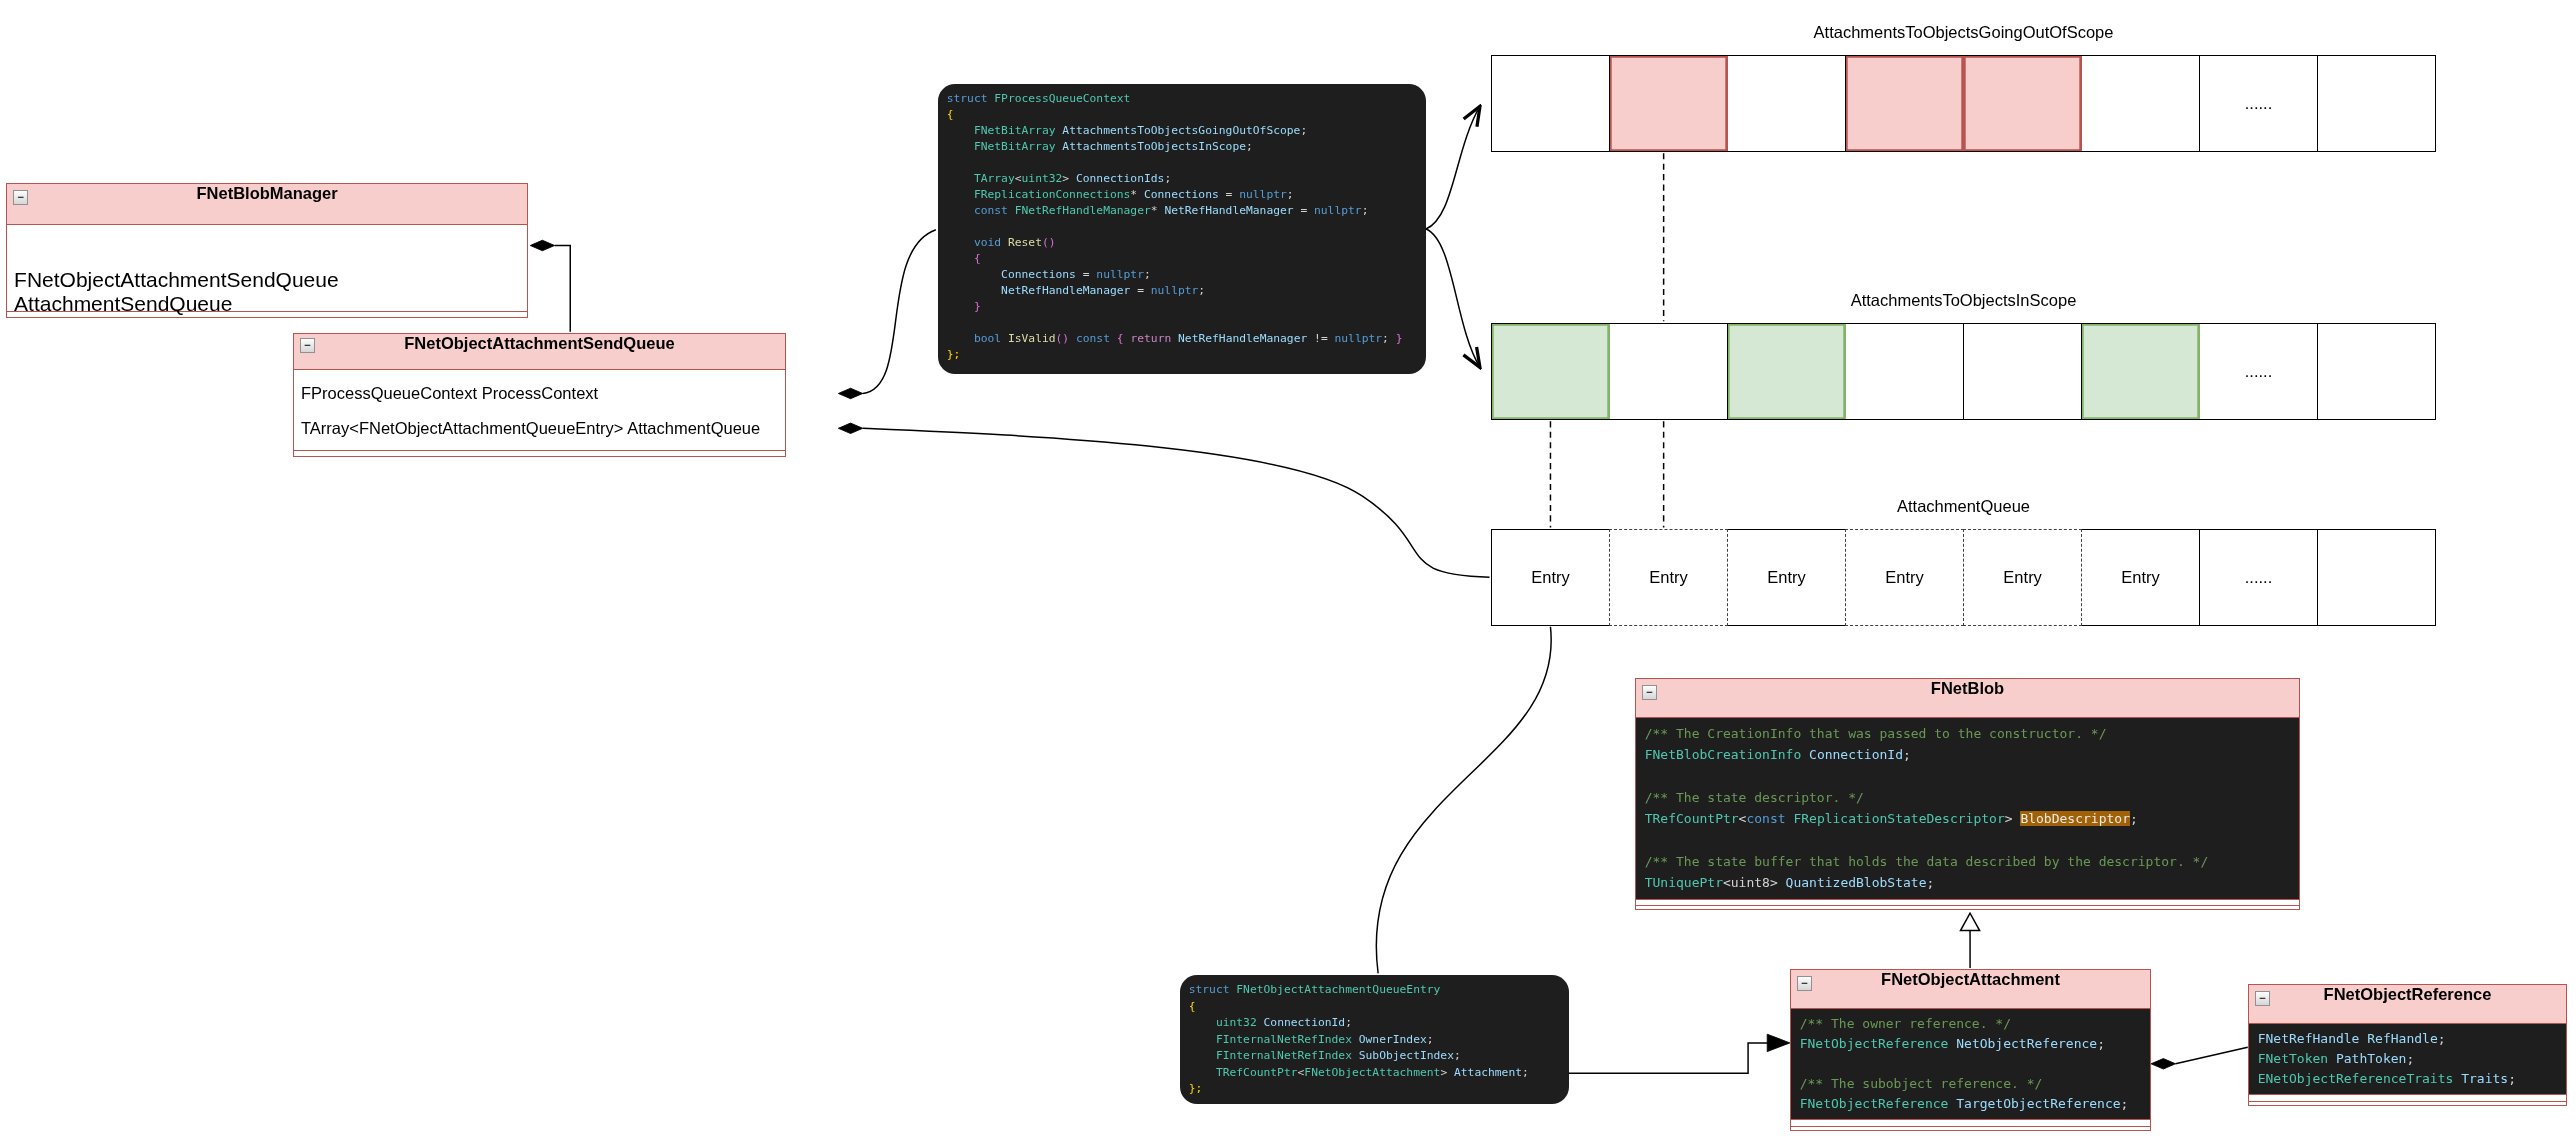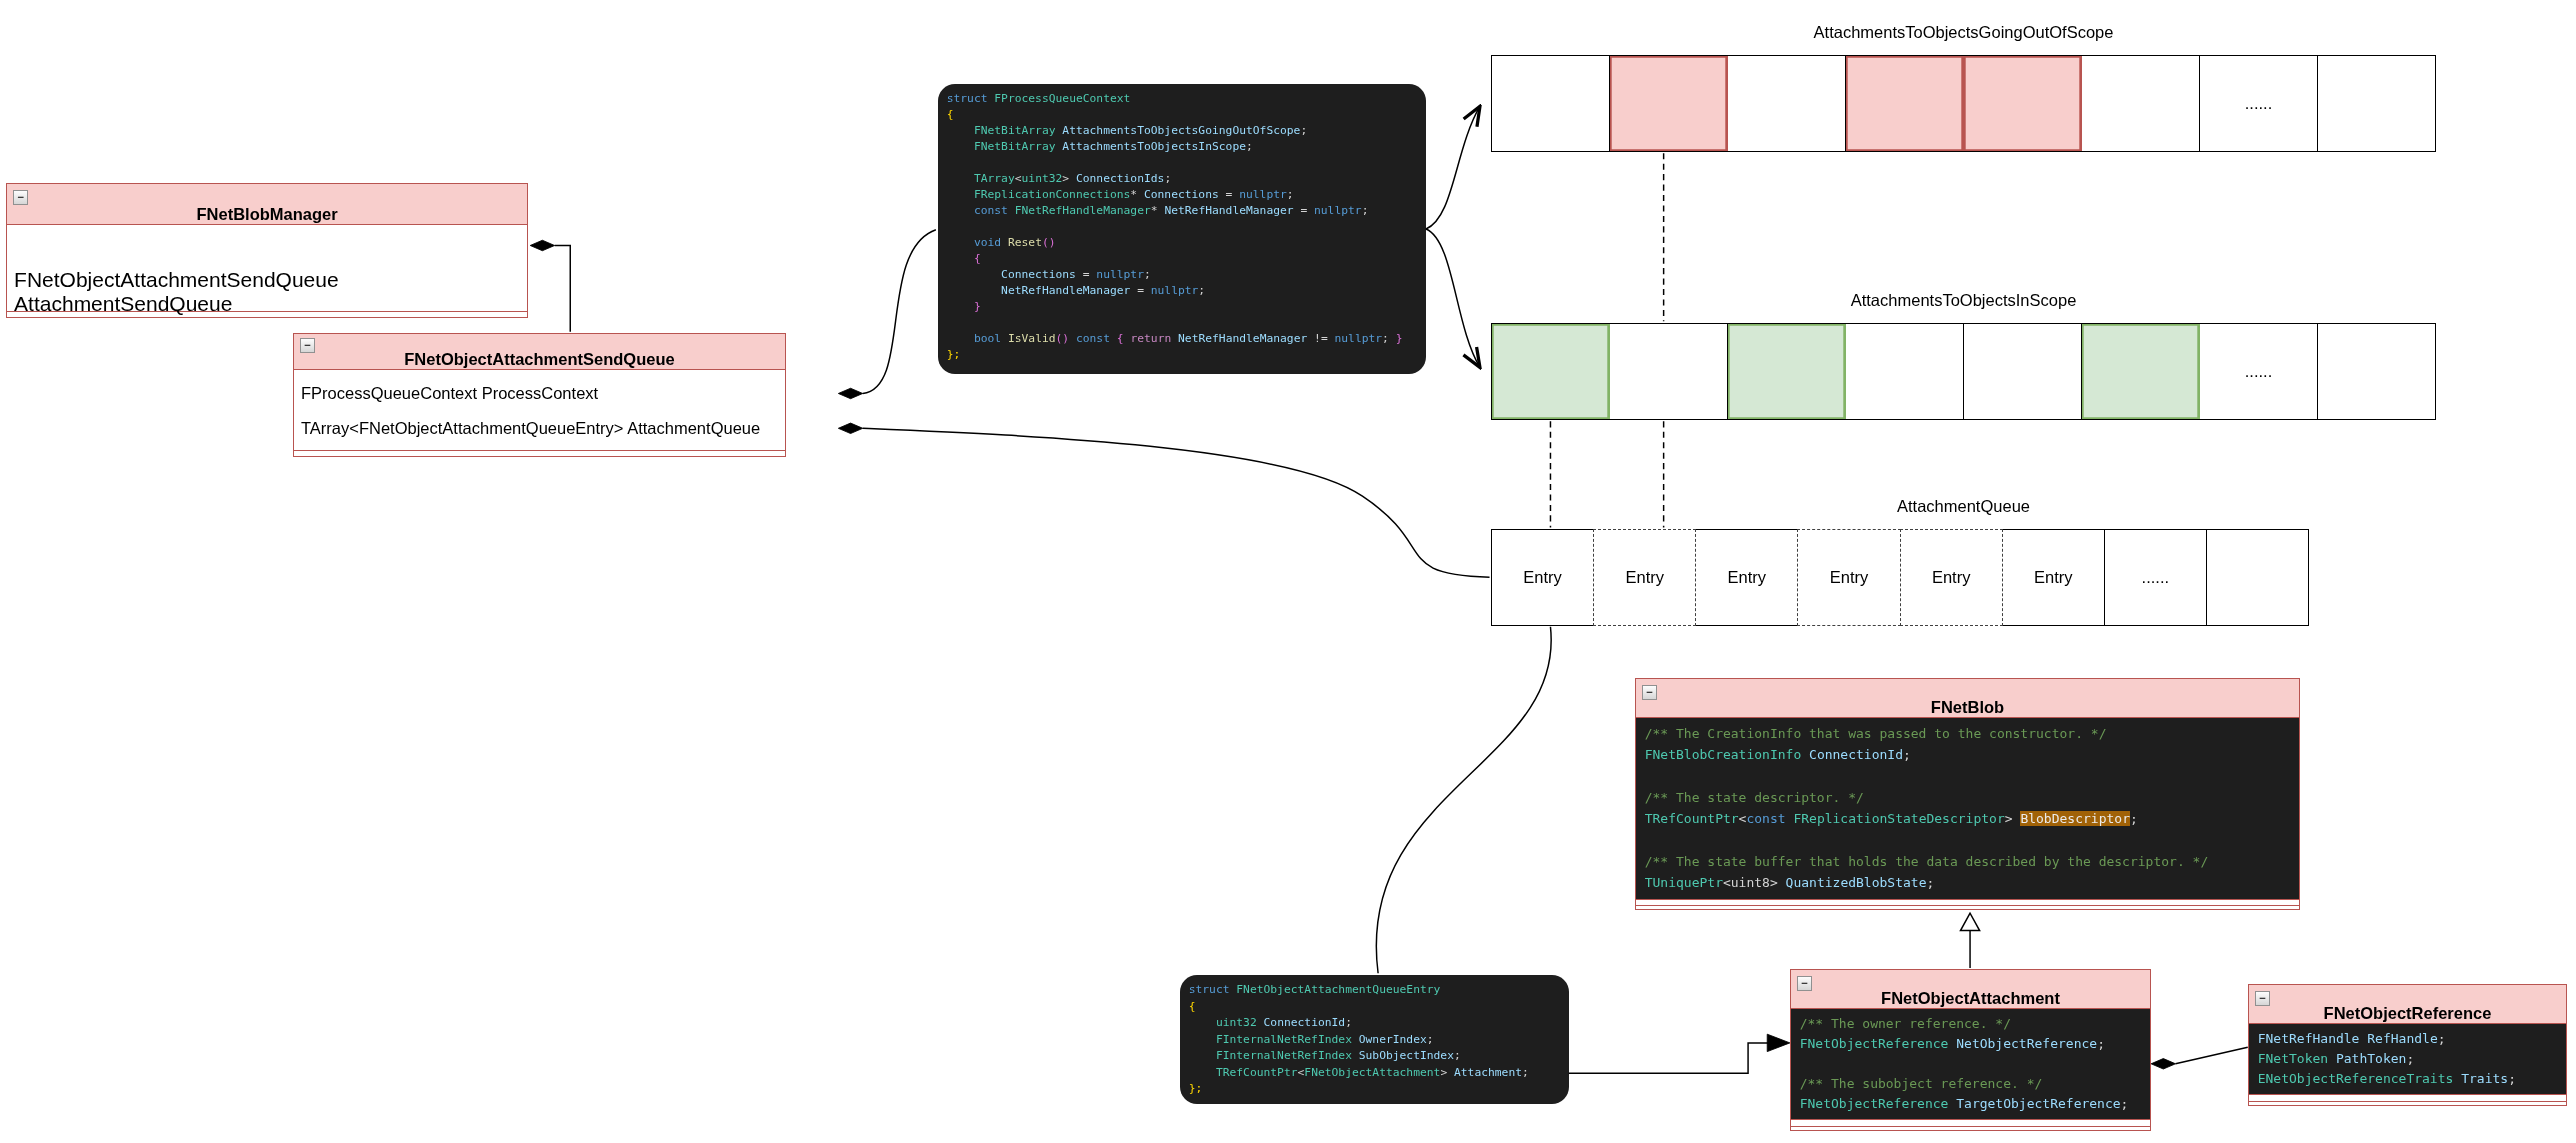--- a/index.html
+++ b/index.html
@@ -1,20 +1,20 @@
 <!DOCTYPE html>
 <html style="font-size:14px"><head>
 <meta charset="utf-8">
 <style>
   html,body{margin:0;padding:0;background:#ffffff;}
   #canvas{position:relative;width:2576px;height:1143px;background:#fff;font-family:"Liberation Sans",sans-serif;color:#000;overflow:hidden;}
 
   
   .uml{position:absolute;border:1.7px solid #b85450;background:#fff;box-sizing:border-box;}
-  .uml-header{position:relative;background:#f8cecc;border-bottom:1.7px solid #b85450;display:flex;align-items:flex-end;justify-content:center;font-weight:bold;font-size:16.5px;}
+  .uml-header{position:relative;background:#f8cecc;border-bottom:1.7px solid #b85450;display:flex;align-items:flex-start;justify-content:center;font-weight:bold;font-size:16.5px;}
   .collapse{position:absolute;left:6.1px;top:6.1px;width:15px;height:15px;box-sizing:border-box;border:0.9px solid #909090;background:linear-gradient(#fdfdfd,#d6d6d6);display:flex;align-items:center;justify-content:center;font-size:11.3px;line-height:1;color:#333;}
   .collapse::before{content:"−";}
   .uml-row{background:#fff;font-size:21px;padding:0 7px;display:flex;align-items:center;margin-top:48px;}
   .uml-body{background:#fff;font-size:16.5px;padding:12.2px 7px 10.4px 7px;}
   .uml-line{line-height:22.6px;margin-bottom:12.2px;}
   .uml-line:last-child{margin-bottom:0;}
   .uml-foot{height:5.2px;background:#fff;border-top:1.7px solid #b85450;}
   .uml-foot2{height:3.5px;background:#fff;border-top:1.7px solid #b85450;}
 
   
@@ -65,21 +65,21 @@
       <div class="cell white"></div>
       <div class="cell green"></div>
       <div class="cell white"></div>
       <div class="cell white"></div>
       <div class="cell green"></div>
       <div class="cell white">
         <span>......</span>
       </div>
       <div class="cell white"></div>
     </div>
-  <div class="bitarray" style="left:1491px;top:529px;width:818px;height:97px">
+  <div class="bitarray" style="left:1491px;top:529px;width:945px;height:97px">
       <div class="cell white">
         <span>Entry</span>
       </div>
       <div class="cell white dashed">
         <span>Entry</span>
       </div>
       <div class="cell white">
         <span>Entry</span>
       </div>
       <div class="cell white dashed">

